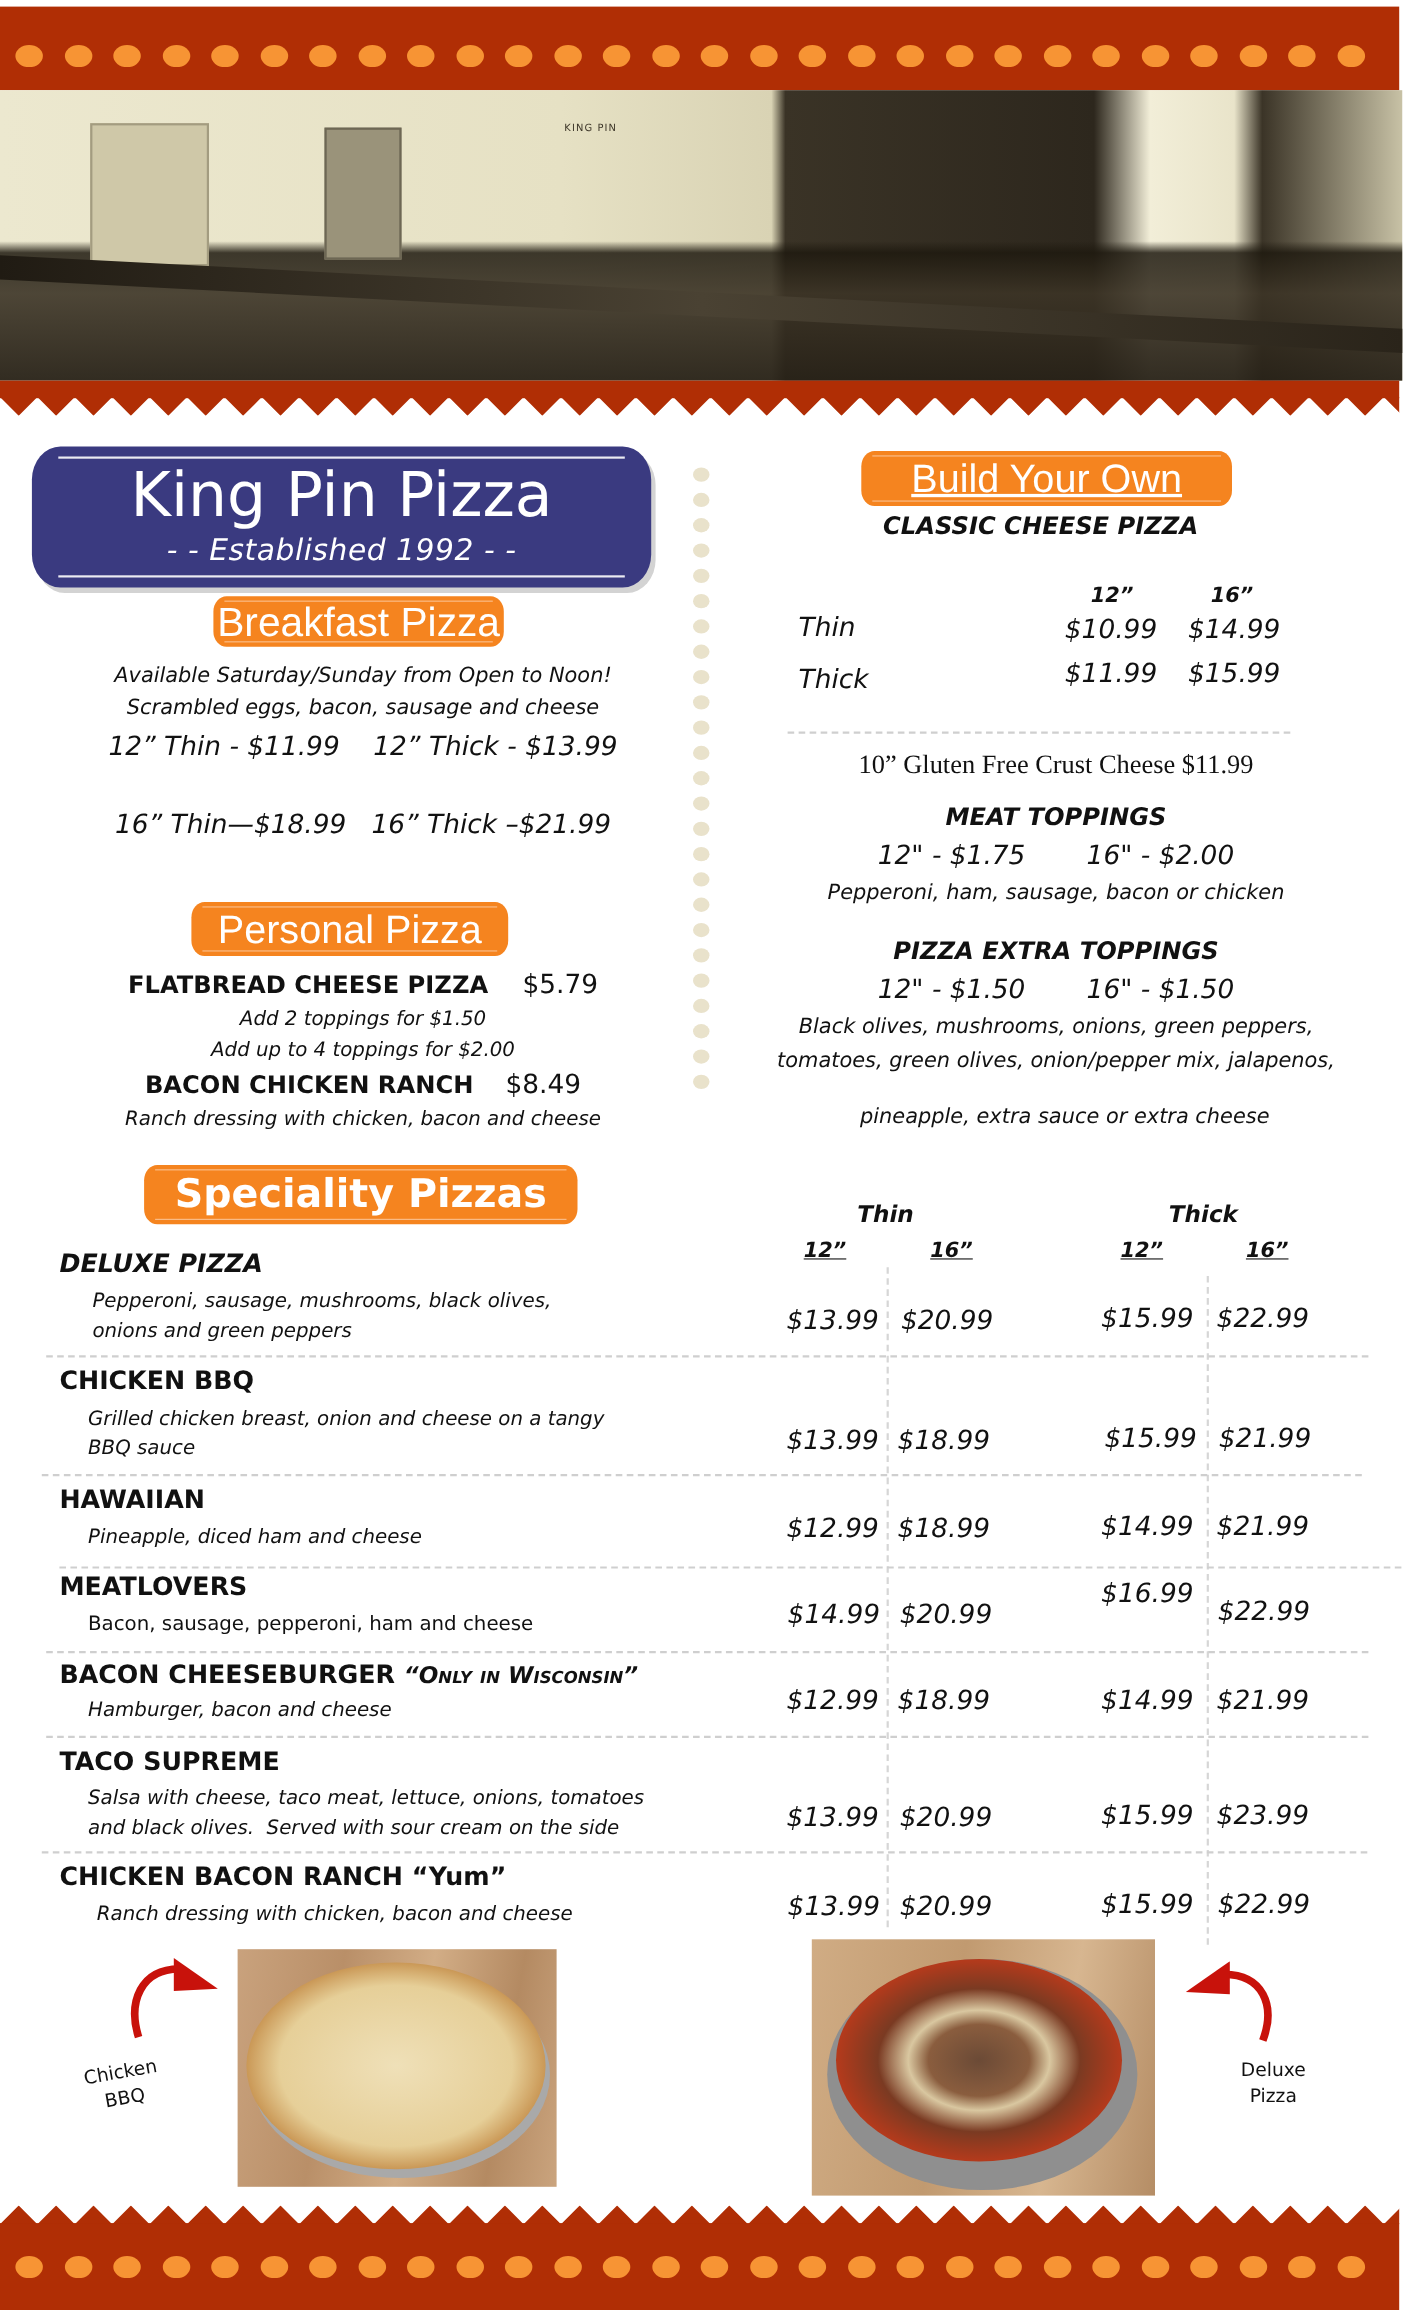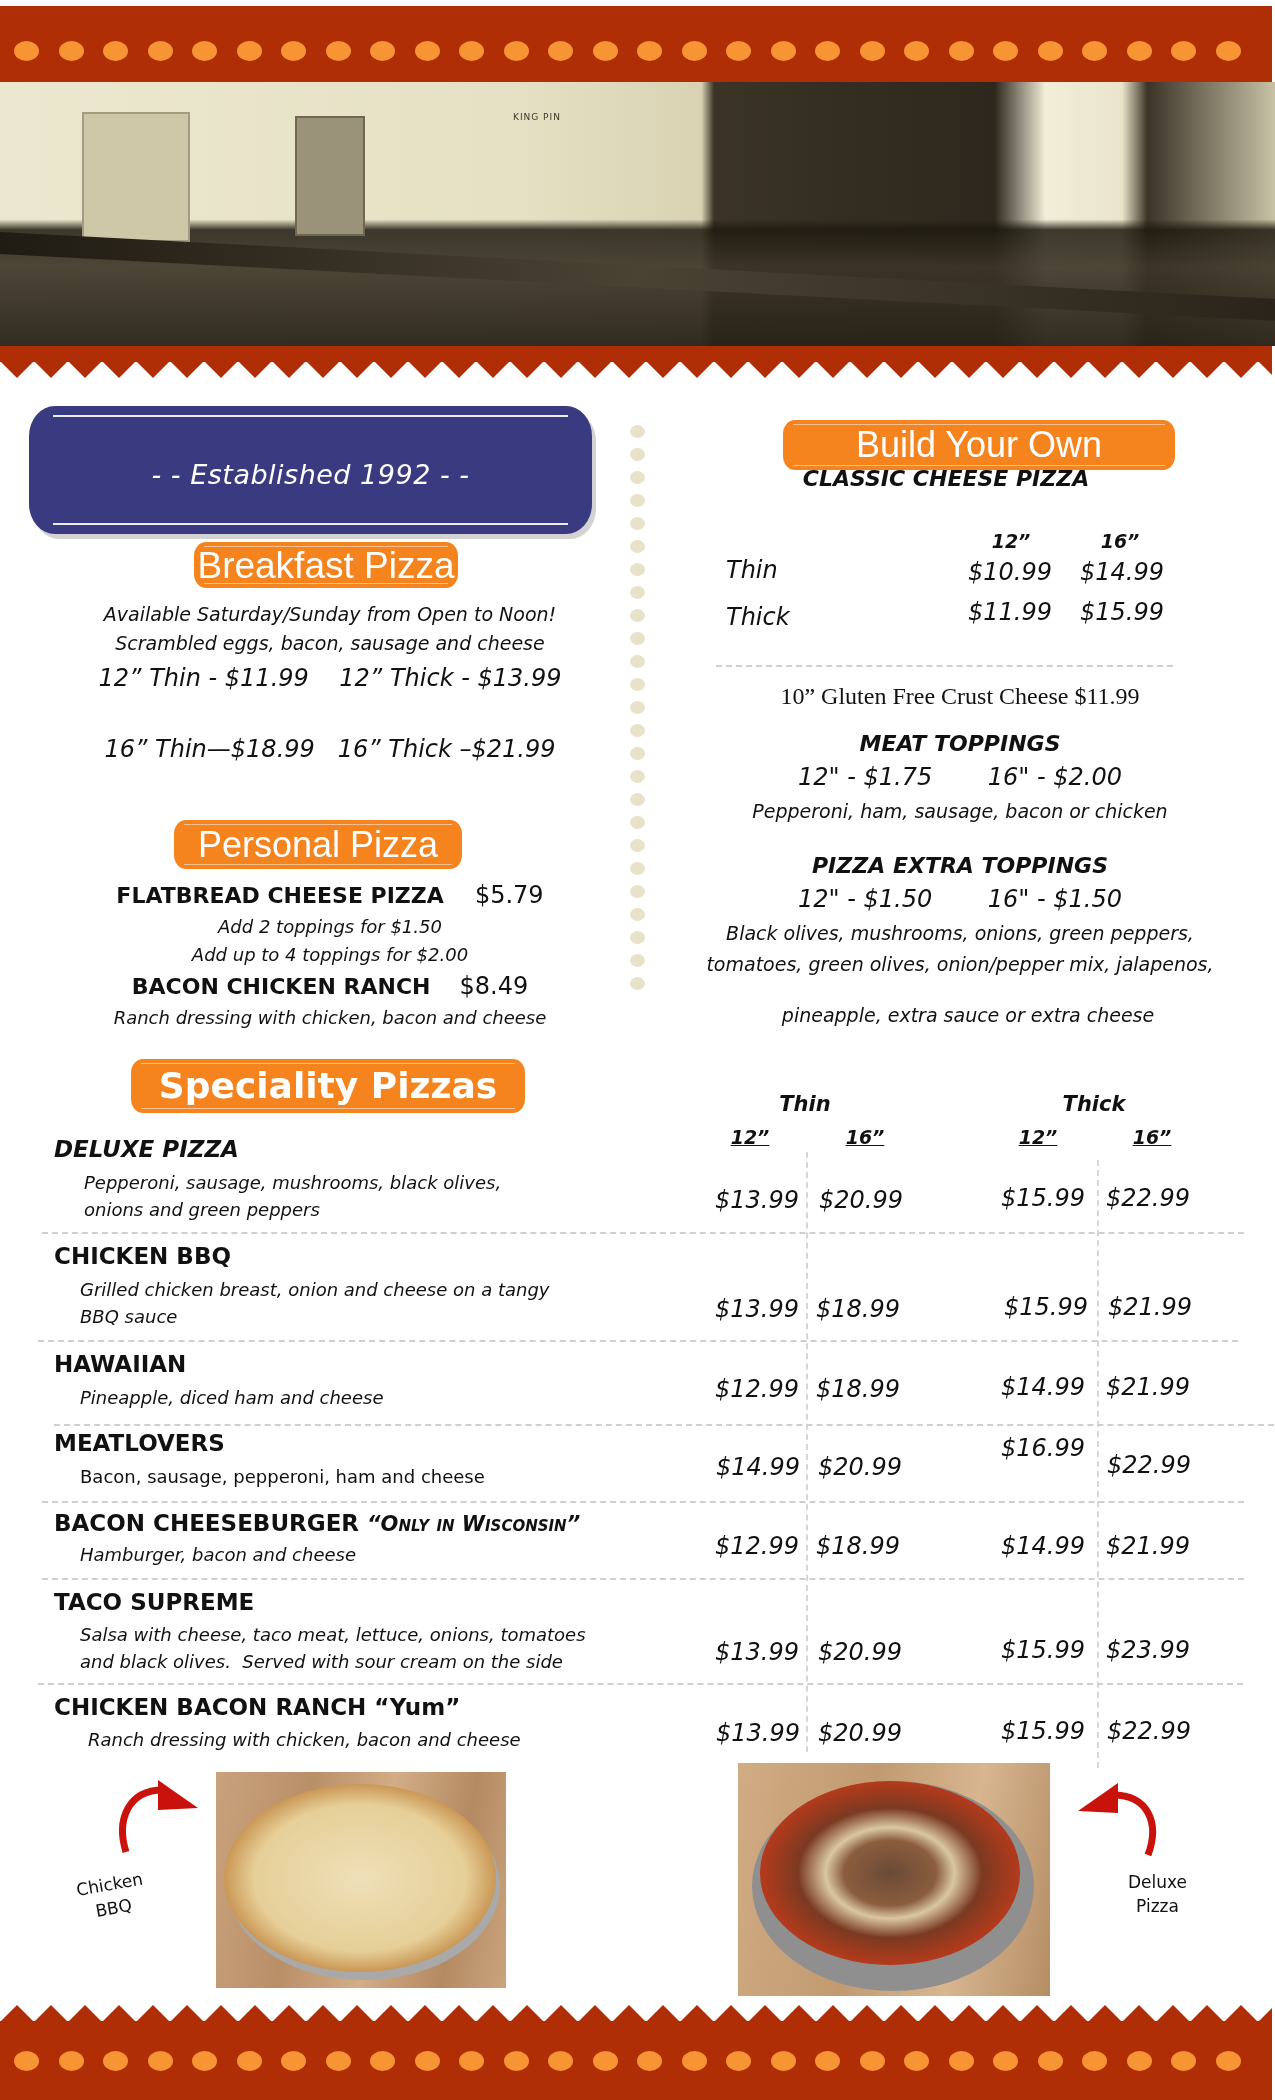--- a/index.html
+++ b/index.html
@@ -120,20 +120,21 @@
   <div class="sign">KING PIN</div>
   <div class="counter"></div>
 </div>
 
 <div class="band" style="top:346px; height:16px;"></div>
 <svg class="zigzag" style="top:361px;" viewBox="0 0 1272 17" preserveAspectRatio="none">
   <path id="zz-top" fill="#b02e05" d="M0 0 L17 17 L34 0 L51 17 L68 0 L85 17 L102 0 L119 17 L136 0 L153 17 L170 0 L187 17 L204 0 L221 17 L238 0 L255 17 L272 0 L289 17 L306 0 L323 17 L340 0 L357 17 L374 0 L391 17 L408 0 L425 17 L442 0 L459 17 L476 0 L493 17 L510 0 L527 17 L544 0 L561 17 L578 0 L595 17 L612 0 L629 17 L646 0 L663 17 L680 0 L697 17 L714 0 L731 17 L748 0 L765 17 L782 0 L799 17 L816 0 L833 17 L850 0 L867 17 L884 0 L901 17 L918 0 L935 17 L952 0 L969 17 L986 0 L1003 17 L1020 0 L1037 17 L1054 0 L1071 17 L1088 0 L1105 17 L1122 0 L1139 17 L1156 0 L1173 17 L1190 0 L1207 17 L1224 0 L1241 17 L1258 0 L1275 17 L1292 0 Z"></path>
 </svg>
 
 <div class="plaque title-plaque" style="left:29px; top:406px; width:563px; height:128px;">
+  <div class="title-main">King Pin Pizza</div>
   <div class="title-sub">- - Established 1992 - -</div>
 </div>
 
 <div class="plaque orange" style="left:194px; top:542px; width:264px; height:46px;">
   <span class="plaque-label">Breakfast Pizza</span>
 </div>
 <div class="abs center it t19" style="left:30px; width:600px; top:603px;">Available Saturday/Sunday from Open to Noon!</div>
 <div class="abs center it t19" style="left:30px; width:600px; top:632px;">Scrambled eggs, bacon, sausage and cheese</div>
 <div class="abs center it t24" style="left:30px; width:600px; top:664px; white-space:pre;">12” Thin - $11.99    12” Thick - $13.99</div>
 <div class="abs center it t24" style="left:30px; width:600px; top:735px; white-space:pre;">16” Thin—$18.99   16” Thick –$21.99</div>
@@ -174,21 +175,21 @@
     <div class="d"></div>
     <div class="d"></div>
     <div class="d"></div>
     <div class="d"></div>
     <div class="d"></div>
     <div class="d"></div>
     <div class="d"></div>
     <div class="d"></div>
   </div>
 
-<div class="plaque orange" style="left:783px; top:420px; width:392px; height:50px;">
+<div class="plaque orange" style="left:783px; top:410px; width:337px; height:50px;text-decoration:underline;">
   <span class="plaque-label" style="font-size:36px;">Build Your Own</span>
 </div>
 <div class="abs center it bold t22" style="left:746px; width:400px; top:466px;">CLASSIC CHEESE PIZZA</div>
 
 <div class="colhead" style="left:1011px; top:530px; font-size:19px;">12”</div>
 <div class="colhead" style="left:1120px; top:530px; font-size:19px;">16”</div>
 
 <div class="abs it t24" style="left:726px; top:556px;">Thin</div>
 <div class="price" style="left:1010px; top:558px;">$10.99</div>
 <div class="price" style="left:1122px; top:558px;">$14.99</div>

